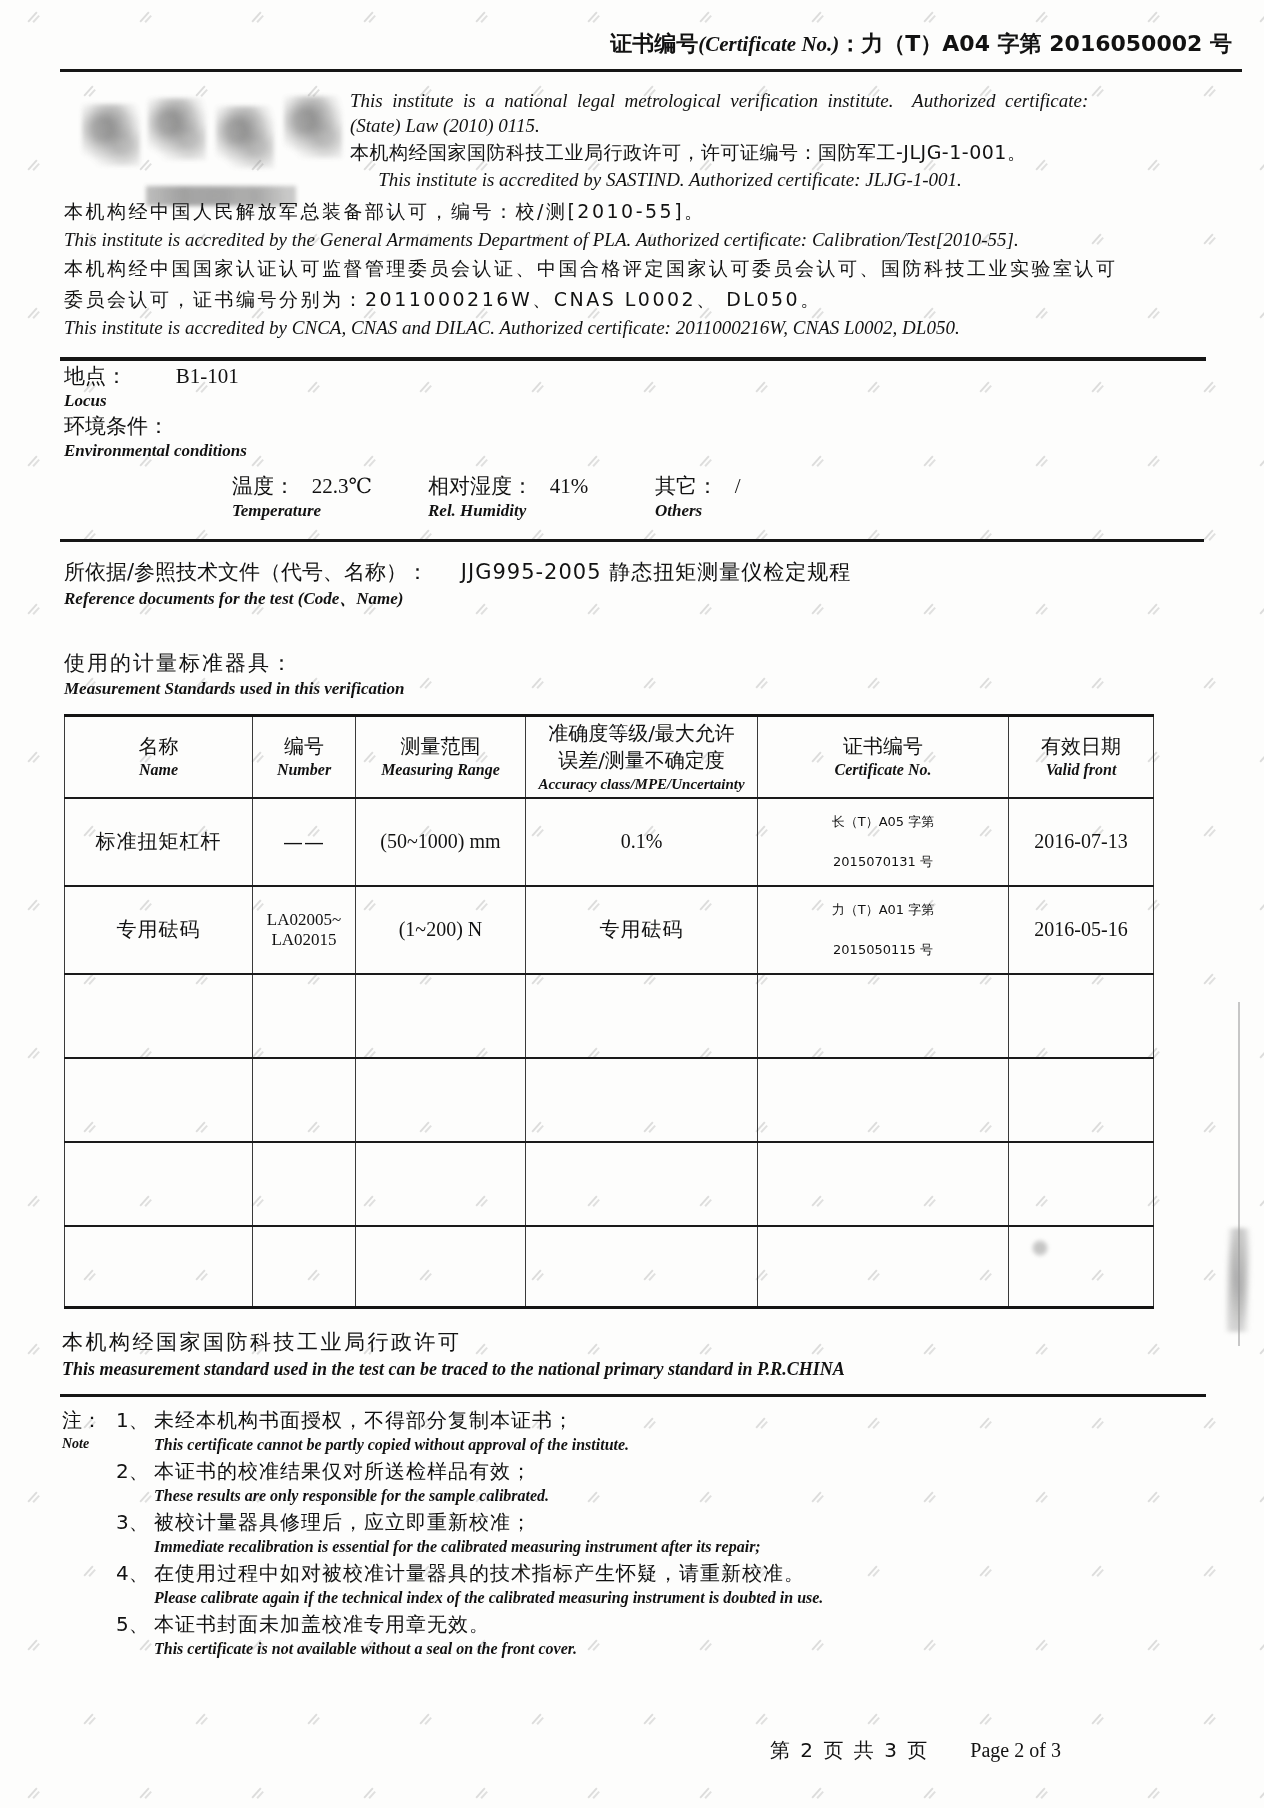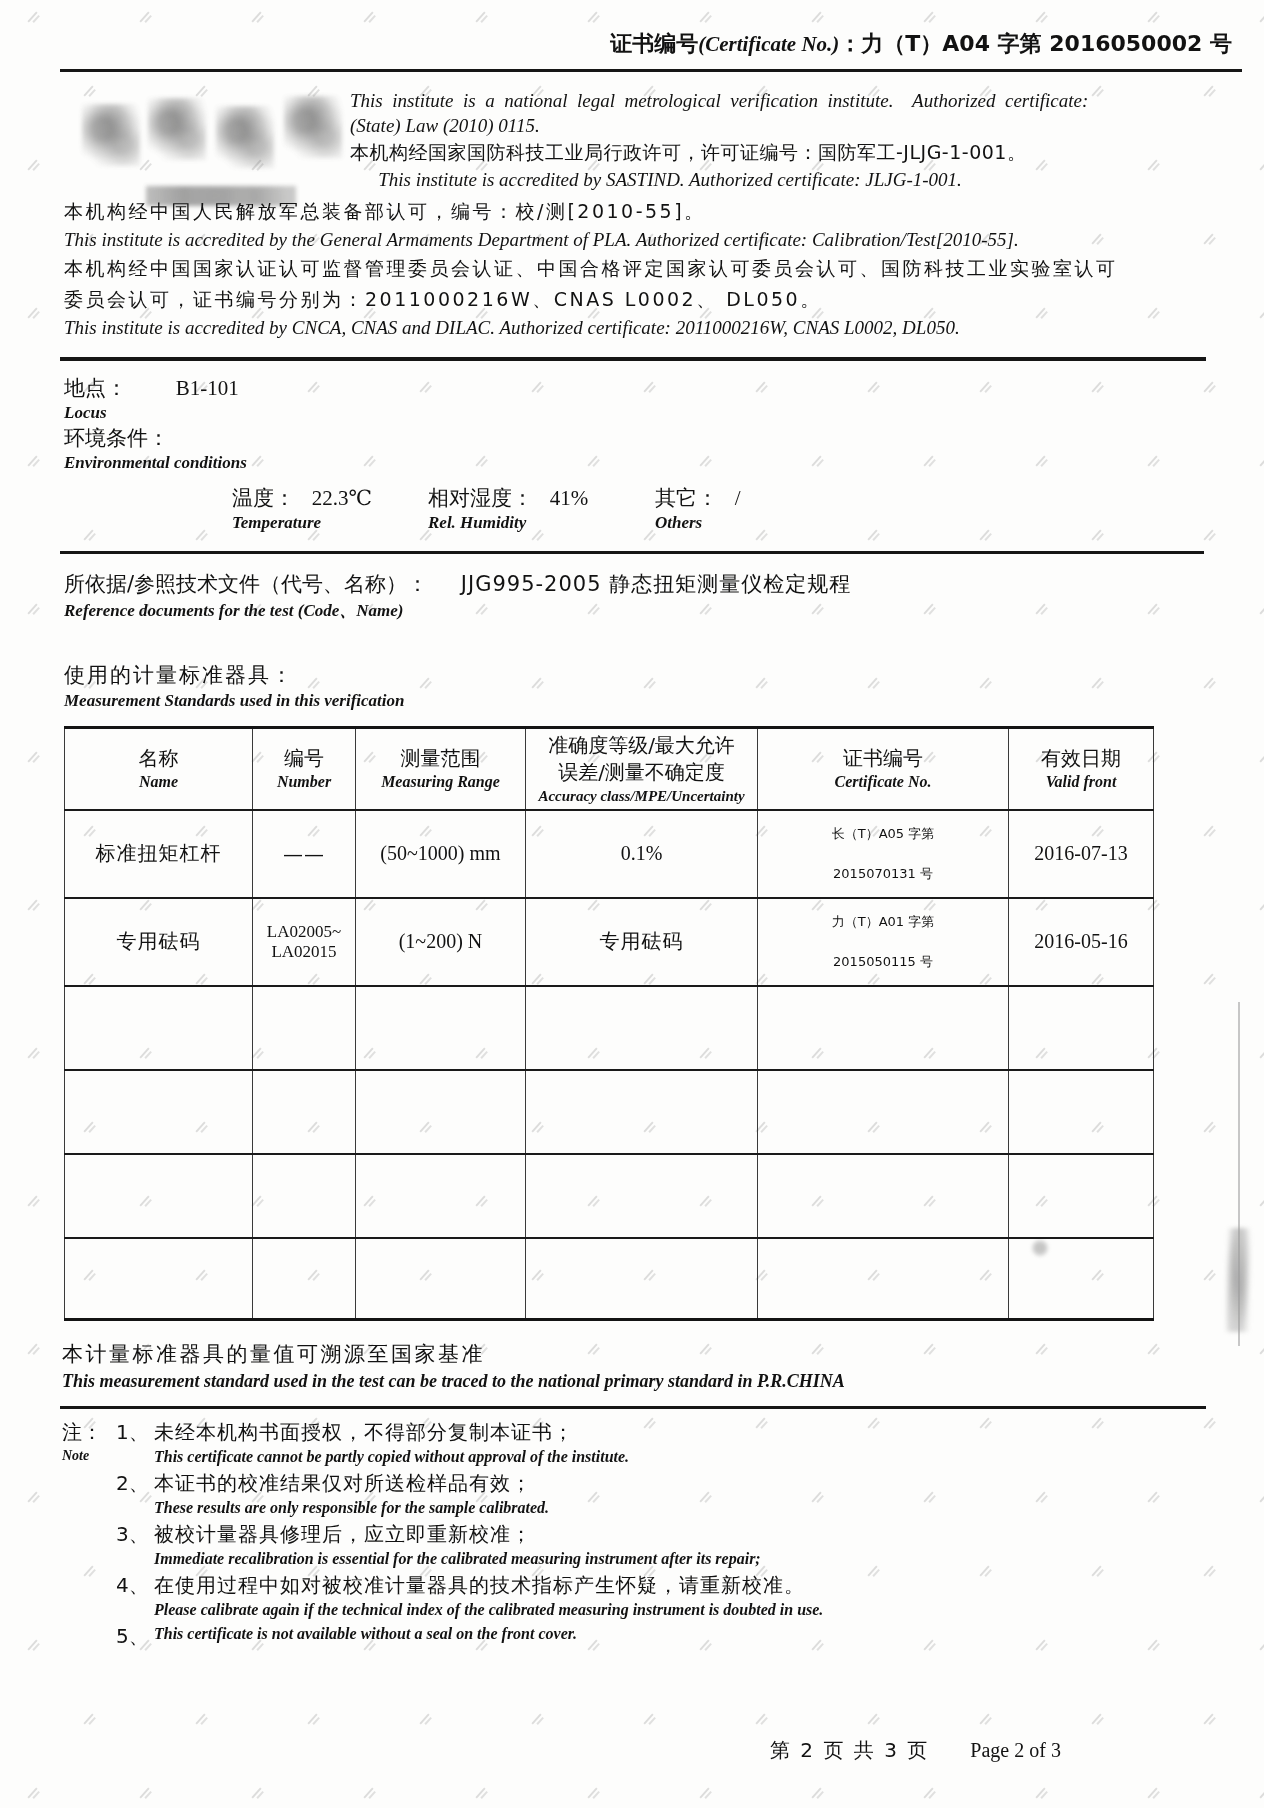--- a/index.html
+++ b/index.html
@@ -58,21 +58,21 @@
   .intro-text{width:860px;}
   .i-cn{font-size:19px; line-height:29px; white-space:nowrap; letter-spacing:.5px;}
   .i-en{font-size:19px; line-height:25px;}
   .i-en-c{text-align:center; width:640px;}
 
   .accr{margin:4px 0 0 64px;}
   .a-cn{font-size:19px; line-height:31px; letter-spacing:2.5px; white-space:nowrap;}
   .a-en{font-size:19px; line-height:26px;}
 
   
-  .env{margin-left:64px; margin-top:12px;}
+  .env{margin-left:64px; margin-top:0;}
   .env-line1{font-size:21px; line-height:30px;}
   .env-line1 .serif{font-size:21px; margin-left:42px;}
   .env-sub{font-size:17px; line-height:20px;}
   .env-groups{display:flex; margin-top:10px;}
   .g1{margin-left:168px; width:196px;}
   .g2{width:227px;}
   .g3{width:220px;}
   .env-g-val{font-size:21px; line-height:30px;}
   .env-g-val .serif{font-size:21px; margin-left:10px;}
   .env-g-en{font-size:17px; line-height:20px;}
@@ -591,21 +591,21 @@
             <td></td>
             <td></td>
             <td></td>
             <td></td>
             <td></td>
           </tr>
     </tbody>
       </table>
 
     <div class="trace">
-      <div class="cn t-cn">本计量标准器具的量值可溯源至国家基准</div>
+      <div class="cn t-cn">本机构经国家国防科技工业局行政许可</div>
       <div class="en-b t-en">This measurement standard used in the test can be traced to the national primary standard in P.R.CHINA</div>
     </div>
 
     <div class="rule rule-c"></div>
 
     <div class="notes">
       <div class="notes-label">
         <div class="cn n-cn">注：</div>
         <div class="en-b n-en">Note</div>
       </div>
@@ -634,20 +634,21 @@
         <div class="note-item">
           <div class="cn note-num">4、</div>
           <div class="note-body">
             <div class="cn cnl">在使用过程中如对被校准计量器具的技术指标产生怀疑，请重新校准。</div>
             <div class="en-b enl">Please calibrate again if the technical index of the calibrated measuring instrument is doubted in use.</div>
           </div>
         </div>
         <div class="note-item">
           <div class="cn note-num">5、</div>
           <div class="note-body">
+            <div class="cn cnl">本证书封面未加盖校准专用章无效。</div>
             <div class="en-b enl">This certificate is not available without a seal on the front cover.</div>
           </div>
         </div>
       </div>
     </div>
 
   </div>
 
   <div class="footer">
     <span class="cn">第 2 页 共 3 页</span>

